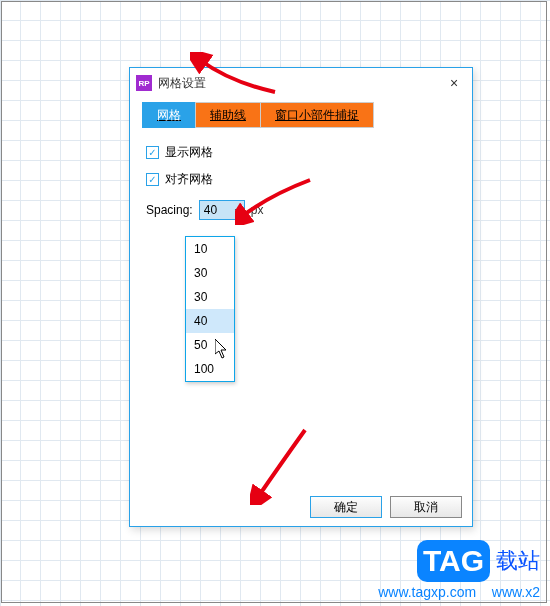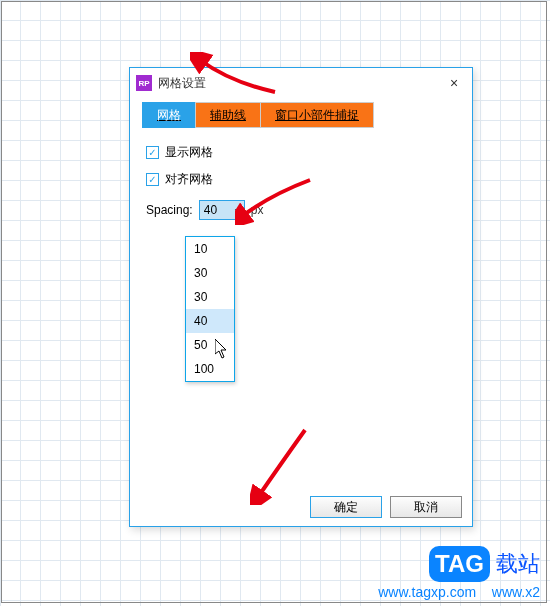--- a/index.html
+++ b/index.html
@@ -163,21 +163,21 @@
   .watermark {
     position: absolute; right: 10px; bottom: 6px;
     text-align: center;
   }
   .watermark .line1 {
     font-size: 24px; font-weight: bold; color: #e60012;
     display:flex; align-items:center; gap:6px; justify-content:flex-end;
   }
   .tagbox {
     background:#0a84ff; color:#fff; border-radius:10px;
-    padding: 4px 6px; font-size:24px; font-weight:bold;
+    padding: 4px 6px; font-size:30px; font-weight:bold;
     font-family: Arial;
   }
   .watermark .suffix { color:#0a54ff; font-size:22px; font-weight:normal;}
   .watermark .line2 { color:#0a84ff; font-size:14px; margin-top:2px; }
 </style>
 </head>
 <body>
 
 <div class="grid-bg"></div>
 <div class="frame"></div>

